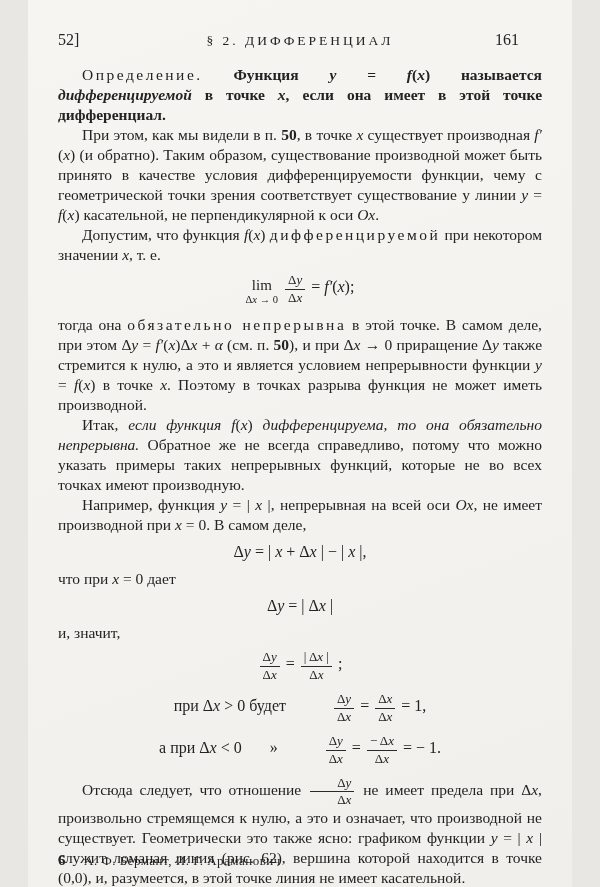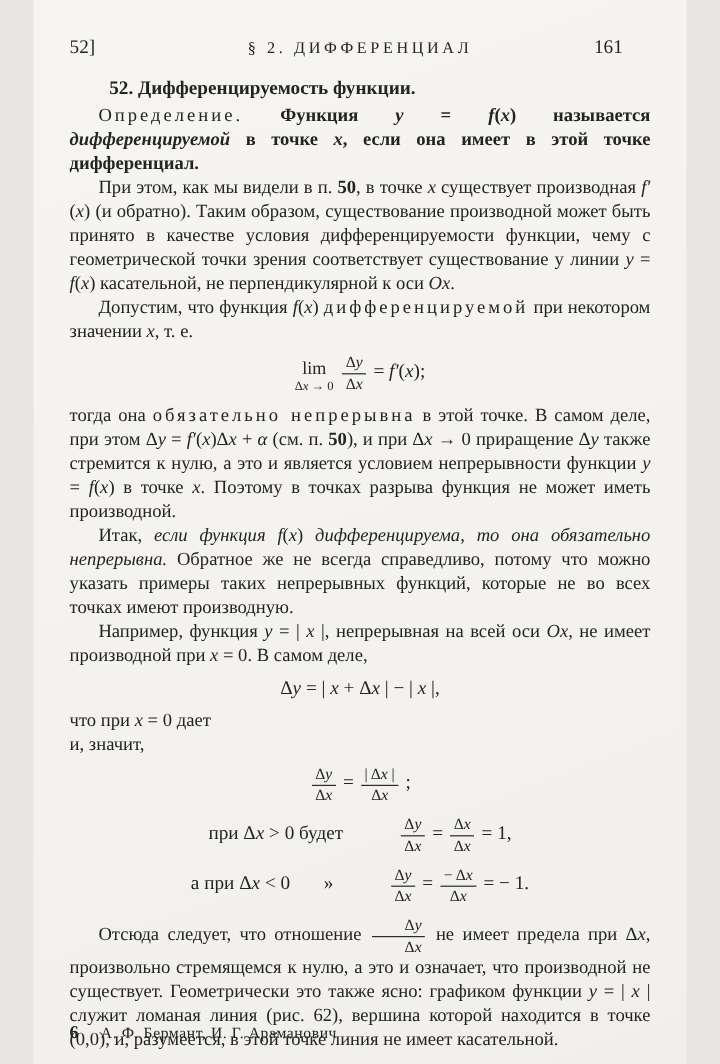--- a/index.html
+++ b/index.html
@@ -41,30 +41,30 @@
 <body>
 
 <div class="page">
   <div class="hdr">
     <span class="hl">52]</span>
     <span class="hc">§ 2. ДИФФЕРЕНЦИАЛ</span>
     <span class="hr">161</span>
   </div>
 
   <div id="content">
-      <div class="h"><span class="b">52. Дифференцируемость функции.</span></div>
       <div class="p"><span class="sp">Определение.</span><span> </span><span class="b">Функция </span><span class="b"><span class="lt">y</span><span> = </span><span class="lt">f</span><span>(</span><span class="lt">x</span><span>)</span></span><span class="b"> называется </span><span class="b i">дифференцируемой</span><span class="b"> в точке </span><span class="b"><span class="lt">x</span></span><span class="b">, если она имеет в этой точке дифференциал.</span></div>
       <div class="p"><span>При этом, как мы видели в п. </span><span class="b">50</span><span>, в точке </span><span><span class="lt">x</span></span><span> существует производная </span><span><span class="lt">f′</span><span>(</span><span class="lt">x</span><span>)</span></span><span> (и обратно). Таким образом, существование производной может быть принято в качестве условия дифференцируемости функции, чему с геометрической точки зрения соответствует существование у линии </span><span><span class="lt">y</span><span> = </span><span class="lt">f</span><span>(</span><span class="lt">x</span><span>)</span></span><span> касательной, не перпендикулярной к оси </span><span><span class="lt">Ox</span></span><span>.</span></div>
       <div class="p"><span>Допустим, что функция </span><span><span class="lt">f</span><span>(</span><span class="lt">x</span><span>)</span></span><span> </span><span class="sp">дифференцируемой</span><span> при некотором значении </span><span><span class="lt">x</span></span><span>, т. е.</span></div>
       <div class="f limrow"><span class="limw"><span class="limt">lim</span><span class="limu"><span>Δ</span><span class="lt">x</span><span> → 0</span></span></span><span class="frac"><span class="fn"><span>Δ</span><span class="lt">y</span></span><span class="fd"><span>Δ</span><span class="lt">x</span></span></span><span><span> = </span></span><span><span class="lt">f′</span><span>(</span><span class="lt">x</span><span>);</span></span></div>
       <div class="p ni"><span>тогда она </span><span class="sp">обязательно непрерывна</span><span> в этой точке. В самом деле, при этом </span><span><span>Δ</span><span class="lt">y</span><span> = </span><span class="lt">f′</span><span>(</span><span class="lt">x</span><span>)Δ</span><span class="lt">x</span><span> + </span><span class="lt">α</span></span><span> (см. п. </span><span class="b">50</span><span>), и при </span><span><span>Δ</span><span class="lt">x</span><span> → 0</span></span><span> приращение </span><span><span>Δ</span><span class="lt">y</span></span><span> также стремится к нулю, а это и является условием непрерывности функции </span><span><span class="lt">y</span><span> = </span><span class="lt">f</span><span>(</span><span class="lt">x</span><span>)</span></span><span> в точке </span><span><span class="lt">x</span></span><span>. Поэтому в точках разрыва функция не может иметь производной.</span></div>
       <div class="p"><span>Итак, </span><span class="i">если функция </span><span><span class="lt">f</span><span>(</span><span class="lt">x</span><span>)</span></span><span class="i"> дифференцируема, то она обязательно непрерывна.</span><span> Обратное же не всегда справедливо, потому что можно указать примеры таких непрерывных функций, которые не во всех точках имеют производную.</span></div>
       <div class="p"><span>Например, функция </span><span><span class="lt">y</span><span> = | </span><span class="lt">x</span><span> |</span></span><span>, непрерывная на всей оси </span><span><span class="lt">Ox</span></span><span>, не имеет производной при </span><span><span class="lt">x</span><span> = 0</span></span><span>. В самом деле,</span></div>
       <div class="f"><span><span>Δ</span><span class="lt">y</span><span> = | </span><span class="lt">x</span><span> + Δ</span><span class="lt">x</span><span> | − | </span><span class="lt">x</span><span> |,</span></span></div>
       <div class="p ni"><span>что при </span><span><span class="lt">x</span><span> = 0</span></span><span> дает</span></div>
+      <div class="f"><span><span>Δ</span><span class="lt">y</span><span> = | Δ</span><span class="lt">x</span><span> |</span></span></div>
       <div class="p ni"><span>и, значит,</span></div>
       <div class="f"><span class="frac"><span class="fn"><span>Δ</span><span class="lt">y</span></span><span class="fd"><span>Δ</span><span class="lt">x</span></span></span><span><span> = </span></span><span class="frac"><span class="fn"><span>| Δ</span><span class="lt">x</span><span> |</span></span><span class="fd"><span>Δ</span><span class="lt">x</span></span></span><span><span> ;</span></span></div>
       <div class="fl"><span><span>при Δ</span><span class="lt">x</span><span> &gt; 0  будет</span></span><span class="gap" style="width: 46px;"></span><span class="frac"><span class="fn"><span>Δ</span><span class="lt">y</span></span><span class="fd"><span>Δ</span><span class="lt">x</span></span></span><span><span> = </span></span><span class="frac"><span class="fn"><span>Δ</span><span class="lt">x</span></span><span class="fd"><span>Δ</span><span class="lt">x</span></span></span><span><span> = 1,</span></span></div>
       <div class="fl"><span><span>а  при  Δ</span><span class="lt">x</span><span> &lt; 0</span></span><span class="gap" style="width: 28px;"></span><span>»</span><span class="gap" style="width: 46px;"></span><span class="frac"><span class="fn"><span>Δ</span><span class="lt">y</span></span><span class="fd"><span>Δ</span><span class="lt">x</span></span></span><span><span> = </span></span><span class="frac"><span class="fn"><span>− Δ</span><span class="lt">x</span></span><span class="fd"><span>Δ</span><span class="lt">x</span></span></span><span><span> = − 1.</span></span></div>
       <div class="p"><span>Отсюда следует, что отношение </span><span class="frac"><span class="fn"><span>Δ</span><span class="lt">y</span></span><span class="fd"><span>Δ</span><span class="lt">x</span></span></span><span> не имеет предела при </span><span><span>Δ</span><span class="lt">x</span></span><span>, произвольно стремящемся к нулю, а это и означает, что производной не существует. Геометрически это также ясно: графиком функции </span><span><span class="lt">y</span><span> = | </span><span class="lt">x</span><span> |</span></span><span> служит ломаная линия (рис. 62), вершина которой находится в точке (0,0), и, разумеется, в этой точке линия не имеет касательной.</span></div>
     </div>
 
   <div class="ftr">
     <span class="fnum">6</span>
     <span class="fauth">А. Ф. Бермант, И. Г. Араманович</span>

